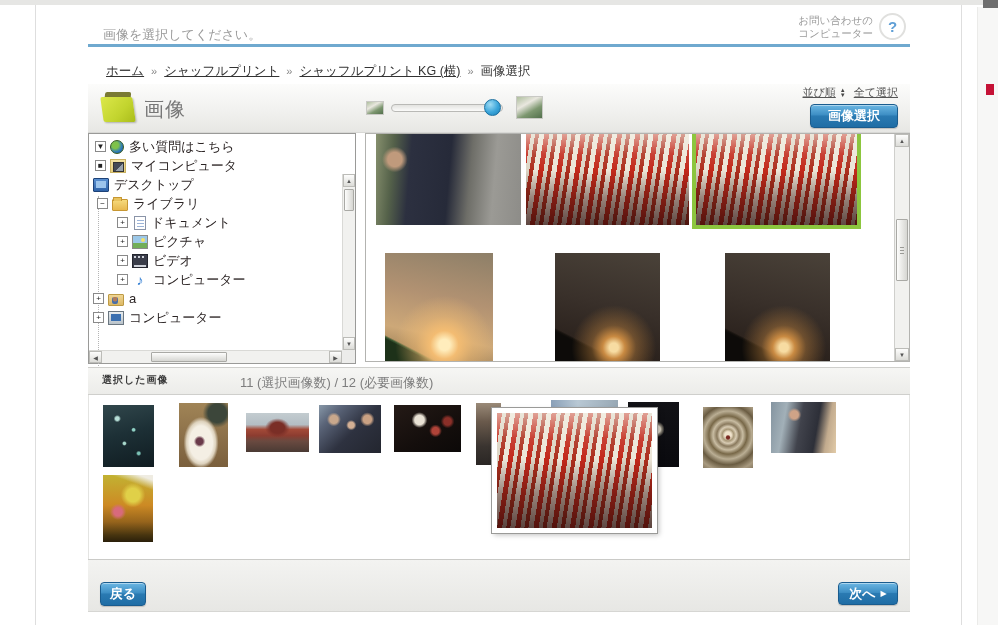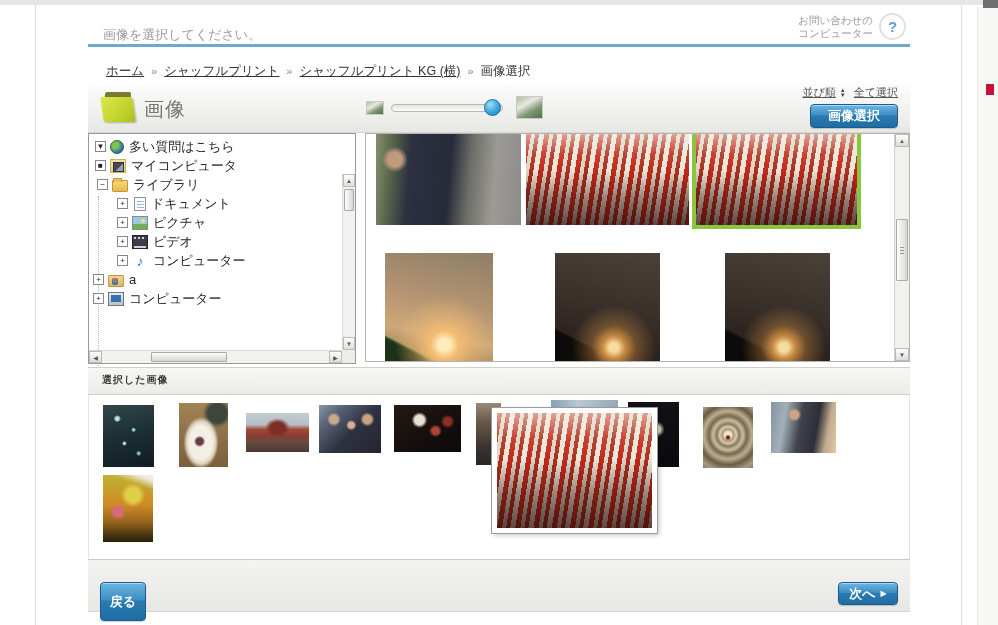--- a/index.html
+++ b/index.html
@@ -170,21 +170,21 @@
 
   
   .strip { position:absolute; left:88px; top:395px; width:822px; height:164px; background:#fff;
            border-left:1px solid #e4e4e2; border-right:1px solid #e4e4e2; }
   .enlarged { position:absolute; left:403px; top:13px; width:165px; height:125px;
               border:5px solid #fff; outline:1px solid #9a9a98; box-shadow:2px 2px 5px rgba(0,0,0,.25); z-index:5; }
 
   
   .footer { position:absolute; left:88px; top:559px; width:822px; height:53px;
             background:linear-gradient(180deg,#f3f3f1,#e7e7e4); border-top:1px solid #cacac7; border-bottom:1px solid #d6d6d3; }
-  .back-btn { position:absolute; left:12px; top:22px; width:46px; height:39px; }
+  .back-btn { position:absolute; left:12px; top:22px; width:46px; height:24px; }
   .clear-btn { position:absolute; left:66px; top:22px; width:124px; height:23px;
                background:linear-gradient(180deg,#fdfdfc,#e3e3e0); border:1px solid #bcbcb8; border-radius:4px;
                color:#3a7ca8; font-weight:bold; font-size:13px; display:flex; align-items:center; justify-content:center;
                box-shadow:inset 0 1px 0 #fff; cursor:pointer; }
   .next-btn { position:absolute; right:12px; top:22px; width:60px; height:23px; }
   .next-arrow { font-size:8px; margin-left:5px; }
 </style>
 </head>
 <body>
 
@@ -241,20 +241,24 @@
     <div class="tree-items" id="tree-items">
         <div class="titem" style="padding-left: 6px;">
           <span class="toggle">▼</span>
           <span class="ti ti-globe"></span>
           <span>多い質問はこちら</span>
         </div>
         <div class="titem" style="padding-left: 6px;">
           <span class="toggle">■</span>
           <span class="ti ti-mycomp"></span>
           <span>マイコンピュータ</span>
+        </div>
+        <div class="titem" style="padding-left: 4px;">
+          <span class="ti ti-desktop"></span>
+          <span>デスクトップ</span>
         </div>
         <div class="titem" style="padding-left: 8px;">
           <span class="toggle">−</span>
           <span class="ti ti-folder"></span>
           <span>ライブラリ</span>
         </div>
         <div class="titem" style="padding-left: 28px;">
           <span class="toggle">+</span>
           <span class="ti ti-doc"></span>
           <span>ドキュメント</span>
@@ -312,20 +316,21 @@
       <div class="sb-btn" style="top:0;">▲</div>
       <div class="sb-thumb" style="left:1px; right:1px; top:85px; height:62px;">
           <span class="grip"></span>
         </div>
       <div class="sb-btn" style="bottom:0;">▼</div>
     </div>
   </div>
 
   <div class="sel-bar">
     <div class="sel-title">選択した画像</div>
+    <div class="sel-count">11 (選択画像数) / 12 (必要画像数)</div>
   </div>
 
   <div class="strip" id="strip">
     <div class="ph enlarged ph-omikuji" id="enlarged"></div>
   <div class="ph ph-tree-lights" style="left: 14px; top: 10px; width: 51px; height: 62px;"></div>
       <div class="ph ph-food-plate" style="left: 90px; top: 8px; width: 49px; height: 64px;"></div>
       <div class="ph ph-shrine" style="left: 157px; top: 18px; width: 63px; height: 39px;"></div>
       <div class="ph ph-group-photo" style="left: 230px; top: 10px; width: 62px; height: 48px;"></div>
       <div class="ph ph-flowers-dark" style="left: 305px; top: 10px; width: 67px; height: 47px;"></div>
       <div class="ph ph-person-sliver" style="left: 387px; top: 8px; width: 25px; height: 62px;"></div>

